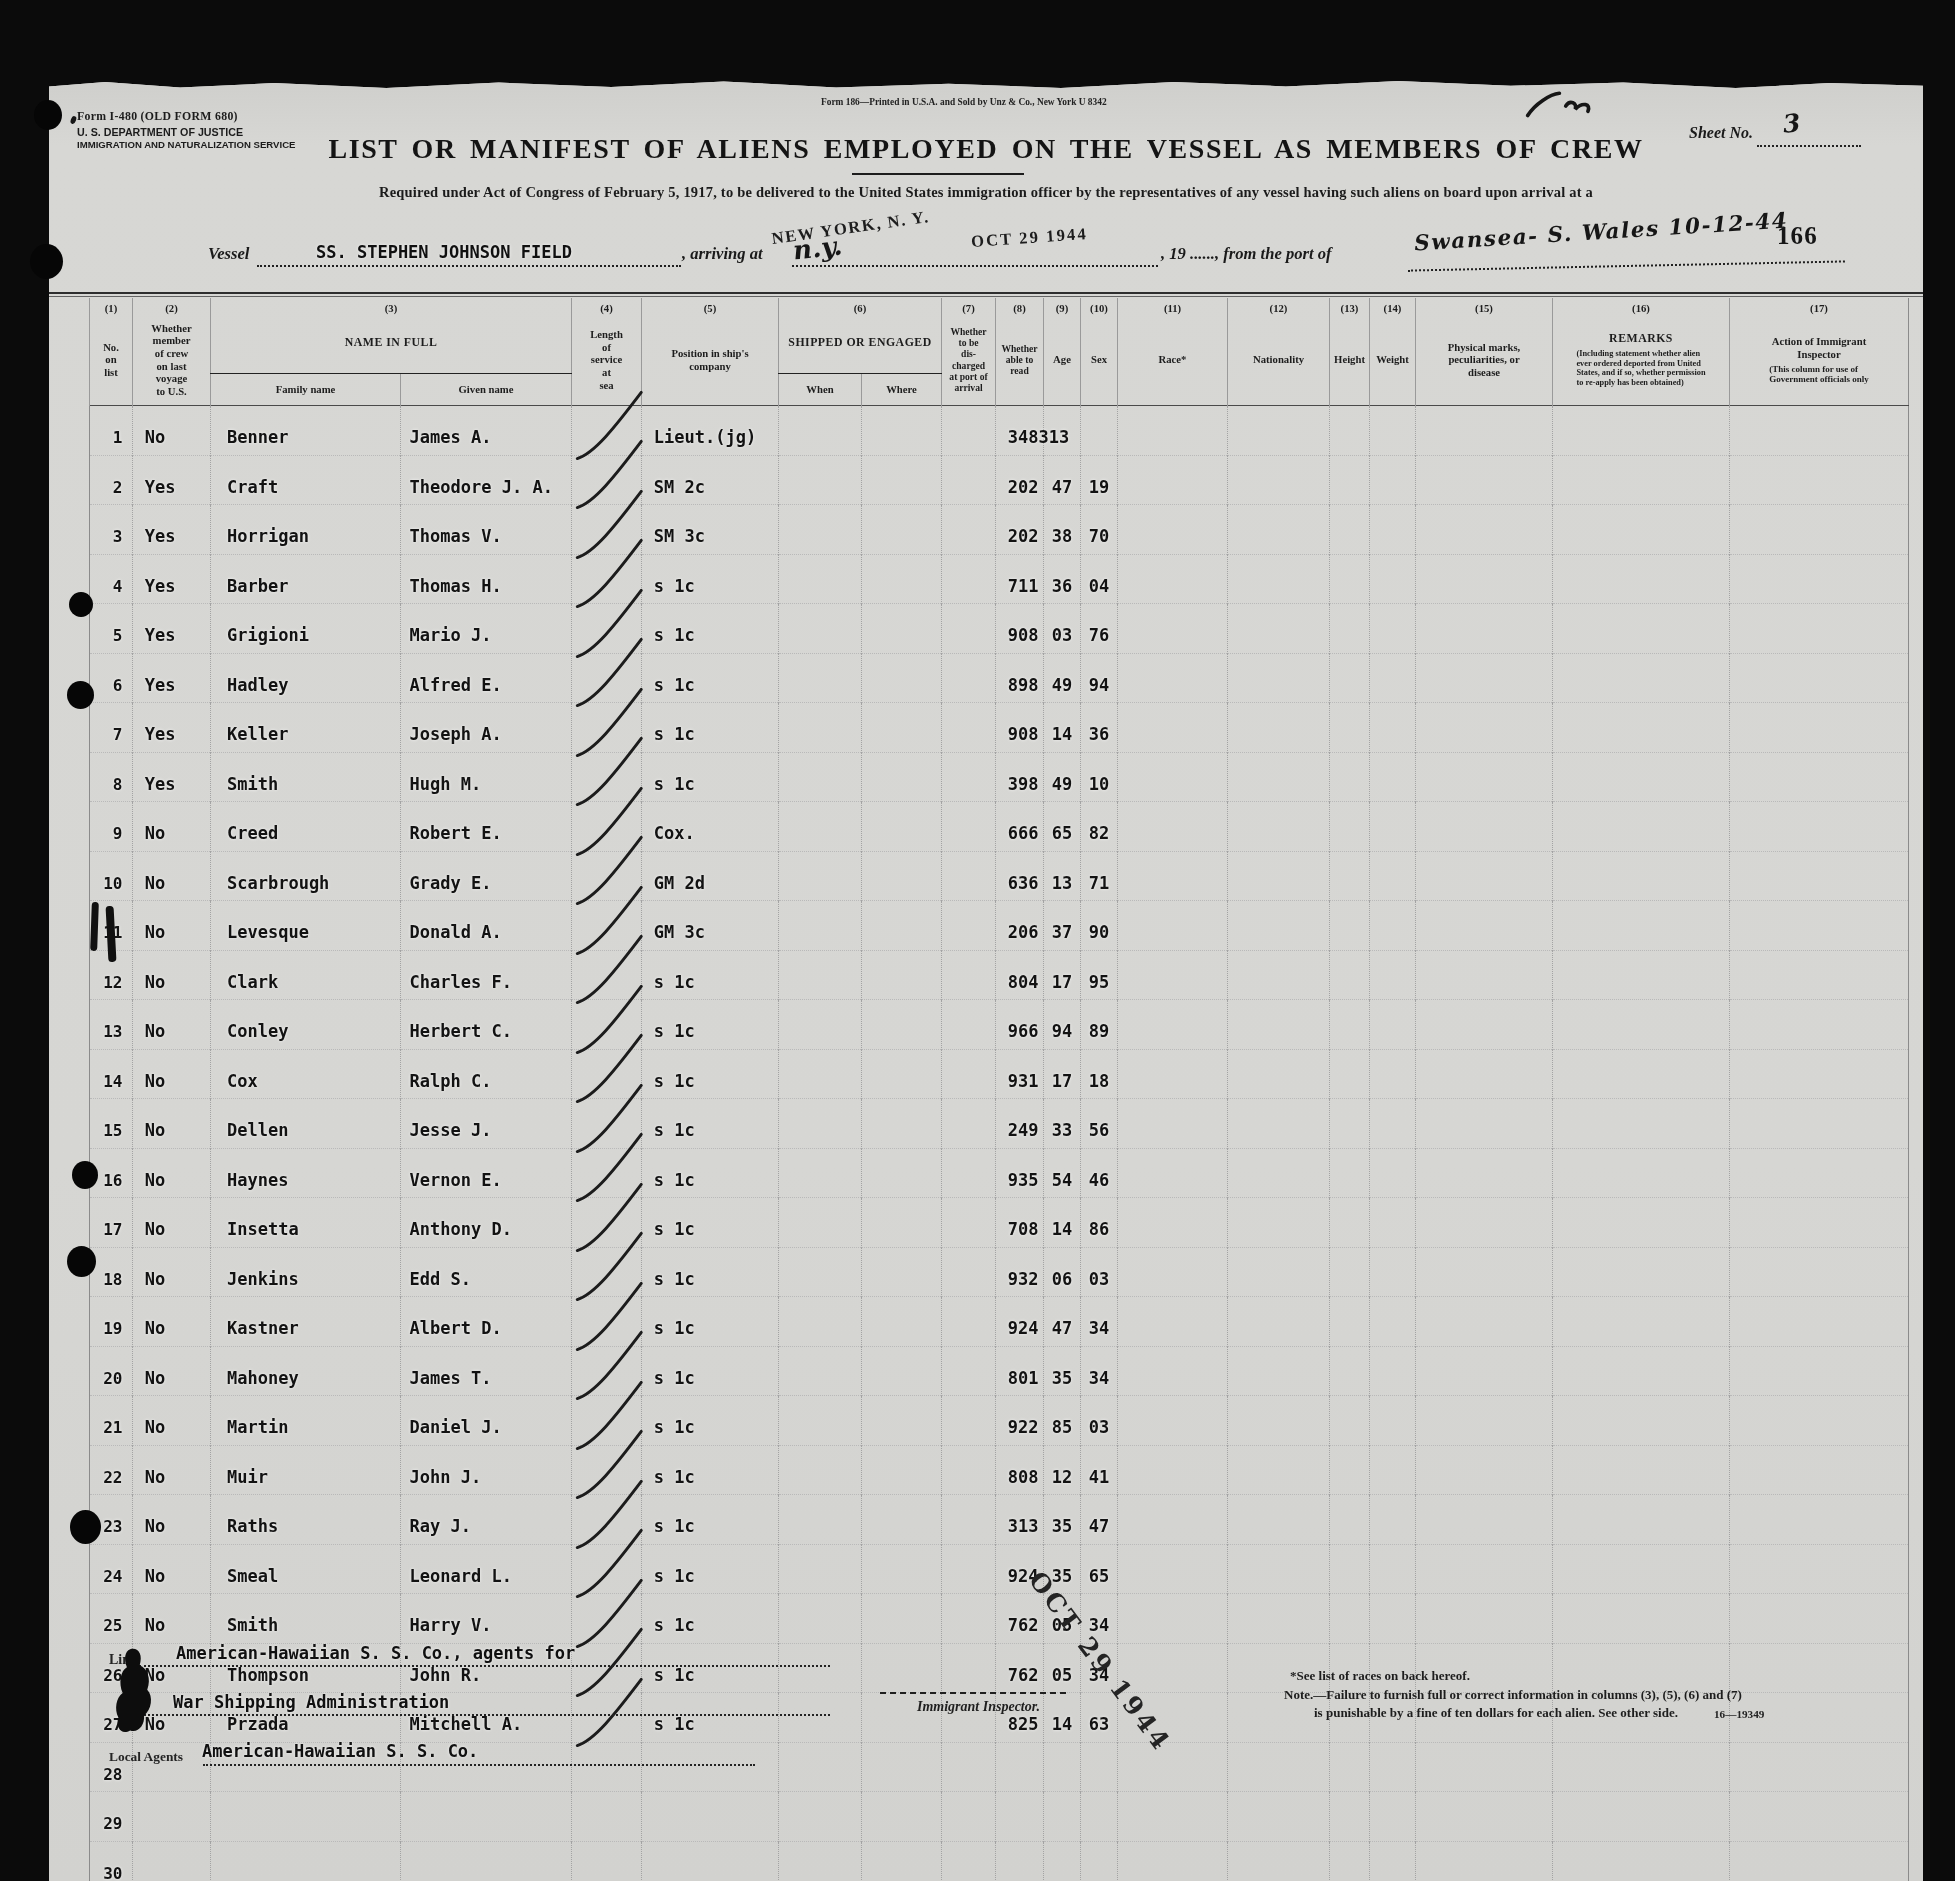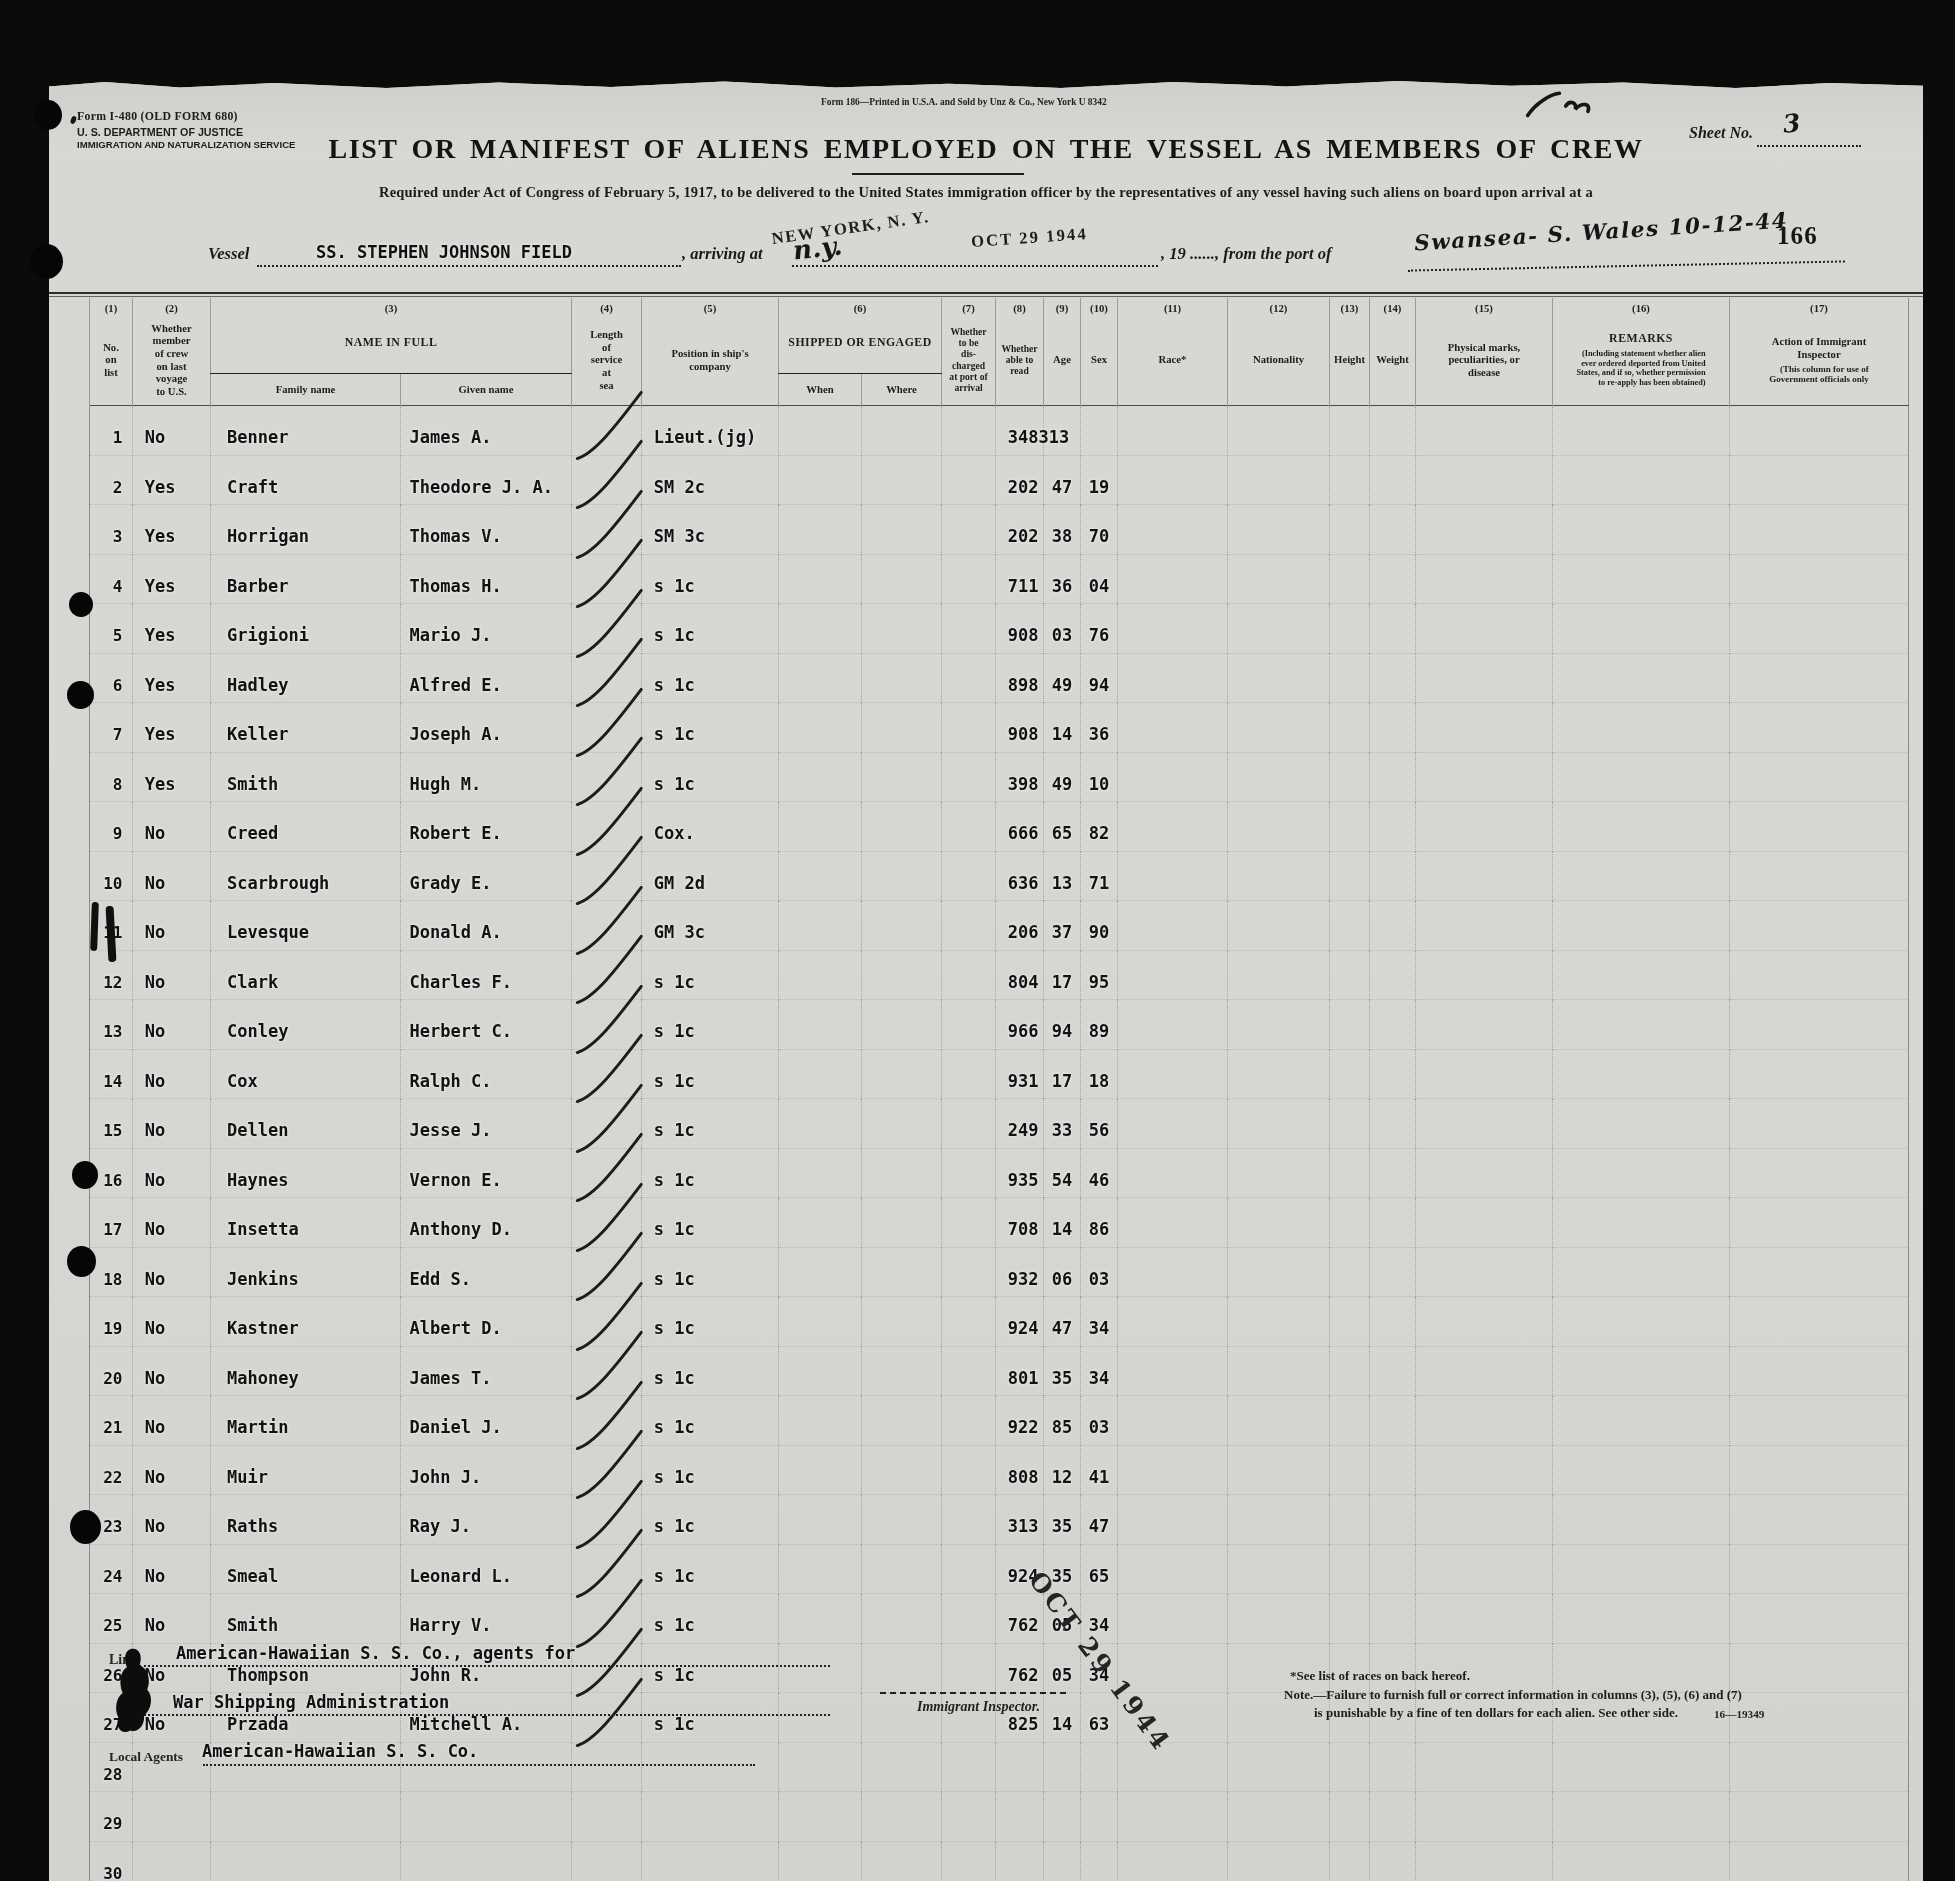--- a/index.html
+++ b/index.html
@@ -45,21 +45,21 @@
   .rule2{left:0;top:215px;width:100%;height:1.1px;background:#636363;}
   
   table.manifest{position:absolute;left:40px;top:217px;width:1818px;border-collapse:collapse;table-layout:fixed;
                  border-left:0.8px solid #8b8b8b;border-right:0.8px solid #8b8b8b;border-bottom:1.1px solid #6c6c6c;}
   .manifest th{border-left:0.5px solid #9a9a9a;padding:0;font-weight:700;color:#1d1d1d;vertical-align:top;}
   .manifest thead{border-bottom:0.8px solid #4a4a4a;}
   .hwrap{display:flex;flex-direction:column;height:100%;align-items:center;}
   .hn{font-size:10.7px;padding-top:4.3px;}
   .hl{margin:auto 0;font-size:10.7px;line-height:1.18;white-space:pre-line;text-align:center;}
   .hl-big{font-size:11.8px;letter-spacing:0.5px;}
-  .hnote{font-size:8.3px;line-height:1.15;white-space:pre-line;text-align:right;margin:3.2px 1.1px auto 1.1px;font-weight:700;}
+  .hnote{font-size:8.3px;line-height:1.15;white-space:pre-line;text-align:left;margin:3.2px 1.1px auto 1.1px;font-weight:700;}
   .rs{height:107px;}
   .tophalf{height:74px;}
   th.spantop{border-bottom:1.3px solid #222;}
   th.h-sub{height:31px;font-size:10.7px;}
   th.h-sub .hl{margin:auto 0;}
   .manifest td{border-left:0.5px dotted #a3a3a3;border-top:0.5px dotted #b9b9b9;height:41px;vertical-align:bottom;
                padding:0 0 7.5px 0;font-family:"DejaVu Sans Mono","Liberation Mono",monospace;font-weight:700;font-size:17px;color:#121212;
                text-shadow:0 0 3.2px rgba(255,255,255,.8);overflow:visible;}
   .manifest tbody tr:first-child td{border-top:none;}
   td.c-no{text-align:right;padding-right:9.6px;font-size:16px;}

